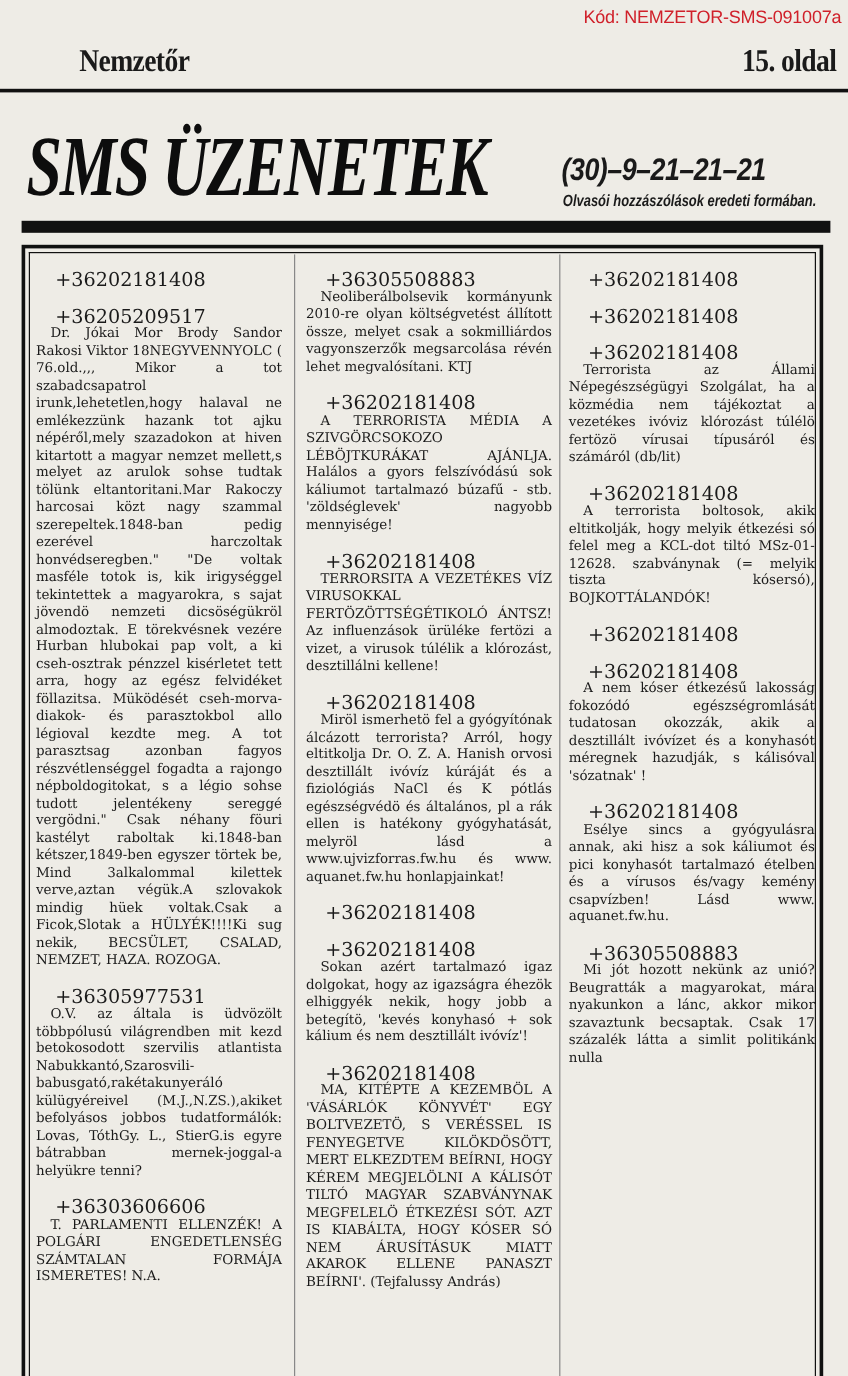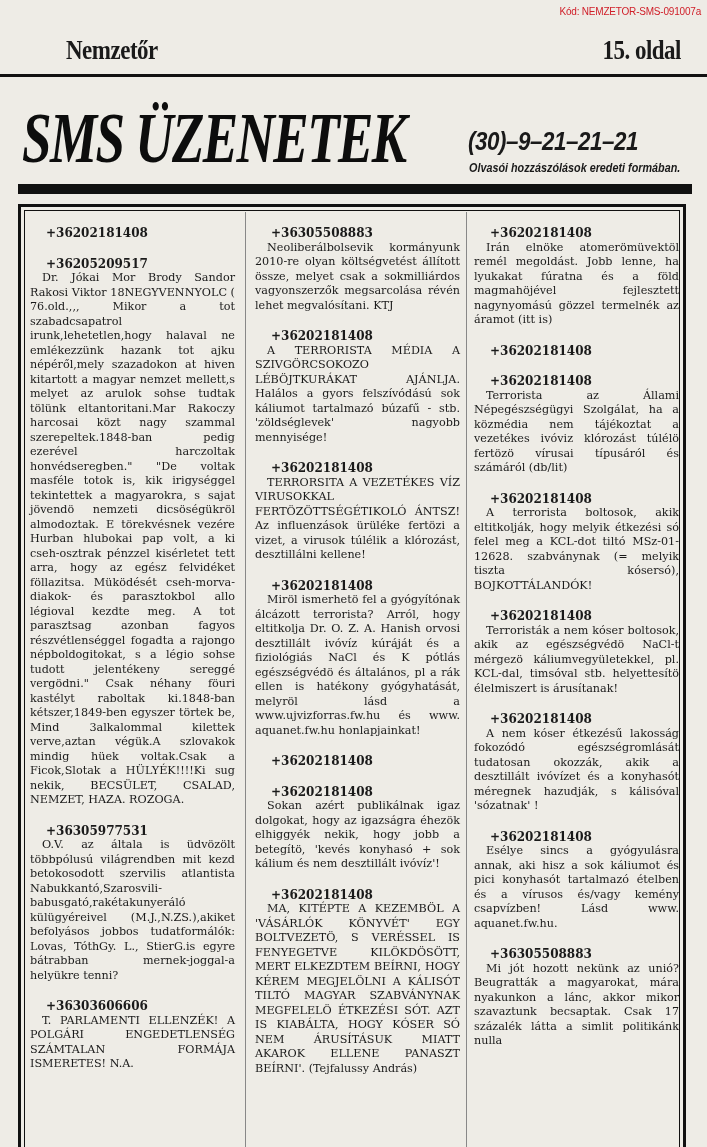--- a/index.html
+++ b/index.html
@@ -6,24 +6,24 @@
   body {
     width: 707px; height: 1147px; overflow: hidden;
     background: #eeece6;
     position: relative;
     font-family: "DejaVu Serif", "Liberation Serif", serif;
     color: #1a1a1a;
   }
   .code {
     position: absolute; top: 6px; right: 6px;
     font-family: "Liberation Sans", sans-serif;
-    font-size: 10px; color: #d0202a; letter-spacing: -0.2px;
+    font-size: 15px; color: #d0202a; letter-spacing: -0.2px;
   }
   .masthead {
-    position: absolute; top: 38px; left: 66px; right: 26px;
+    position: absolute; top: 38px; left: 66px; right: 10px;
     display: flex; justify-content: space-between; align-items: baseline;
   }
   .paper-name, .page-no {
     font-family: "Liberation Serif", serif; font-weight: bold;
     font-size: 23px; letter-spacing: -0.5px; transform: scaleY(1.15);
   }
   .rule-top {
     position: absolute; top: 74px; left: 0; width: 707px; height: 3px; background: #111;
   }
   .headline-row {
@@ -63,21 +63,21 @@
     position: absolute; top: 226px; width: 205px;
     font-size: 11.2px; line-height: 14.5px; text-align: justify;
   }
   .col1 { left: 30px; }
   .col2 { left: 255px; }
   .col3 { left: 474px; }
   .divider { position: absolute; top: 212px; width: 1px; height: 940px; background: #888; }
   .d1 { left: 245px; } .d2 { left: 466px; }
   .msg { margin-bottom: 16px; }
   .phone {
-    font-weight: bold; font-size: 12px; padding-left: 16px;
+    font-weight: normal; font-size: 16px; padding-left: 16px;
     font-family: "DejaVu Serif", serif; letter-spacing: 0;
   }
   .body-text { text-indent: 12px; hyphens: auto; }
 </style>
 </head>
 <body>
 
 <div class="code">Kód: NEMZETOR-SMS-091007a</div>
 
 <div class="masthead">
@@ -131,46 +131,44 @@
     </div>
     <div class="msg">
       <div class="phone">+36202181408</div>
       <div class="body-text" lang="hu">Miröl ismerhetö fel a gyógyítónak álcázott terrorista? Arról, hogy eltitkolja Dr. O. Z. A. Hanish orvosi desztillált ivóvíz kúráját és a fiziológiás NaCl és K pótlás egészségvédö és általános, pl a rák ellen is hatékony gyógyhatását, melyröl lásd a www.ujvizforras.fw.hu és www. aquanet.fw.hu honlapjainkat!</div>
     </div>
     <div class="msg">
       <div class="phone">+36202181408</div>
     </div>
     <div class="msg">
       <div class="phone">+36202181408</div>
-      <div class="body-text" lang="hu">Sokan azért publikálnak igaz dolgokat, hogy az igazságra éhezök elhiggyék nekik, hogy jobb a betegítö, 'kevés konyhasó + sok kálium és nem desztillált ivóvíz'!</div>
+      <div class="body-text" lang="hu">Sokan azért tartalmazó igaz dolgokat, hogy az igazságra éhezök elhiggyék nekik, hogy jobb a betegítö, 'kevés konyhasó + sok kálium és nem desztillált ivóvíz'!</div>
     </div>
     <div class="msg">
       <div class="phone">+36202181408</div>
       <div class="body-text" lang="hu">MA, KITÉPTE A KEZEMBÖL A 'VÁSÁRLÓK KÖNYVÉT' EGY BOLTVEZETÖ, S VERÉSSEL IS FENYEGETVE KILÖKDÖSÖTT, MERT ELKEZDTEM BEÍRNI, HOGY KÉREM MEGJELÖLNI A KÁLISÓT TILTÓ MAGYAR SZABVÁNYNAK MEGFELELÖ ÉTKEZÉSI SÓT. AZT IS KIABÁLTA, HOGY KÓSER SÓ NEM ÁRUSÍTÁSUK MIATT AKAROK ELLENE PANASZT BEÍRNI'. (Tejfalussy András)</div>
     </div>
   </div>
 <div class="col col3">
     <div class="msg">
       <div class="phone">+36202181408</div>
-      <div class="body-text" lang="hu">Irán elnöke atomerömüvektöl remél megoldást. Jobb lenne, ha lyukakat fúratna és a föld magmahöjével fejlesztett nagynyomású gözzel termelnék az áramot (itt is)</div>
     </div>
     <div class="msg">
       <div class="phone">+36202181408</div>
     </div>
     <div class="msg">
       <div class="phone">+36202181408</div>
       <div class="body-text" lang="hu">Terrorista az Állami Népegészségügyi Szolgálat, ha a közmédia nem tájékoztat a vezetékes ivóviz klórozást túlélö fertözö vírusai típusáról és számáról (db/lit)</div>
     </div>
     <div class="msg">
       <div class="phone">+36202181408</div>
       <div class="body-text" lang="hu">A terrorista boltosok, akik eltitkolják, hogy melyik étkezési só felel meg a KCL-dot tiltó MSz-01-12628. szabványnak (= melyik tiszta kósersó), BOJKOTTÁLANDÓK!</div>
     </div>
     <div class="msg">
       <div class="phone">+36202181408</div>
-      <div class="body-text" lang="hu">Terroristák a nem kóser boltosok, akik az egészségvédö NaCl-t mérgezö káliumvegyületekkel, pl. KCL-dal, timsóval stb. helyettesítö élelmiszert is árusítanak!</div>
     </div>
     <div class="msg">
       <div class="phone">+36202181408</div>
       <div class="body-text" lang="hu">A nem kóser étkezésű lakosság fokozódó egészségromlását tudatosan okozzák, akik a desztillált ivóvízet és a konyhasót méregnek hazudják, s kálisóval 'sózatnak' !</div>
     </div>
     <div class="msg">
       <div class="phone">+36202181408</div>
       <div class="body-text" lang="hu">Esélye sincs a gyógyulásra annak, aki hisz a sok káliumot és pici konyhasót tartalmazó ételben és a vírusos és/vagy kemény csapvízben! Lásd www. aquanet.fw.hu.</div>
     </div>
     <div class="msg">

